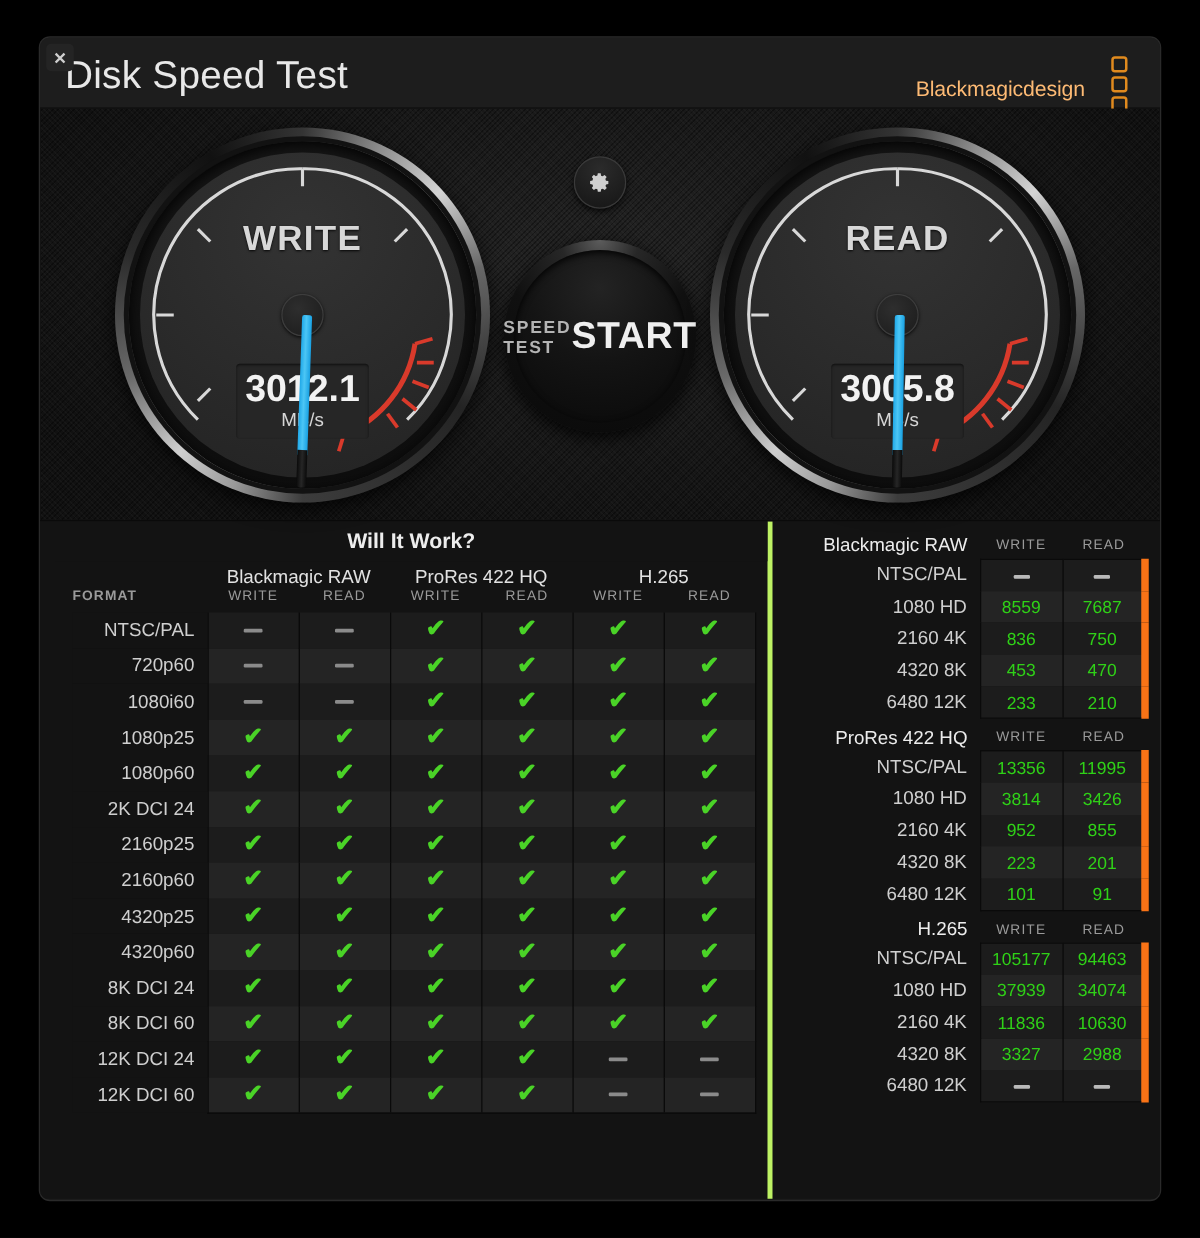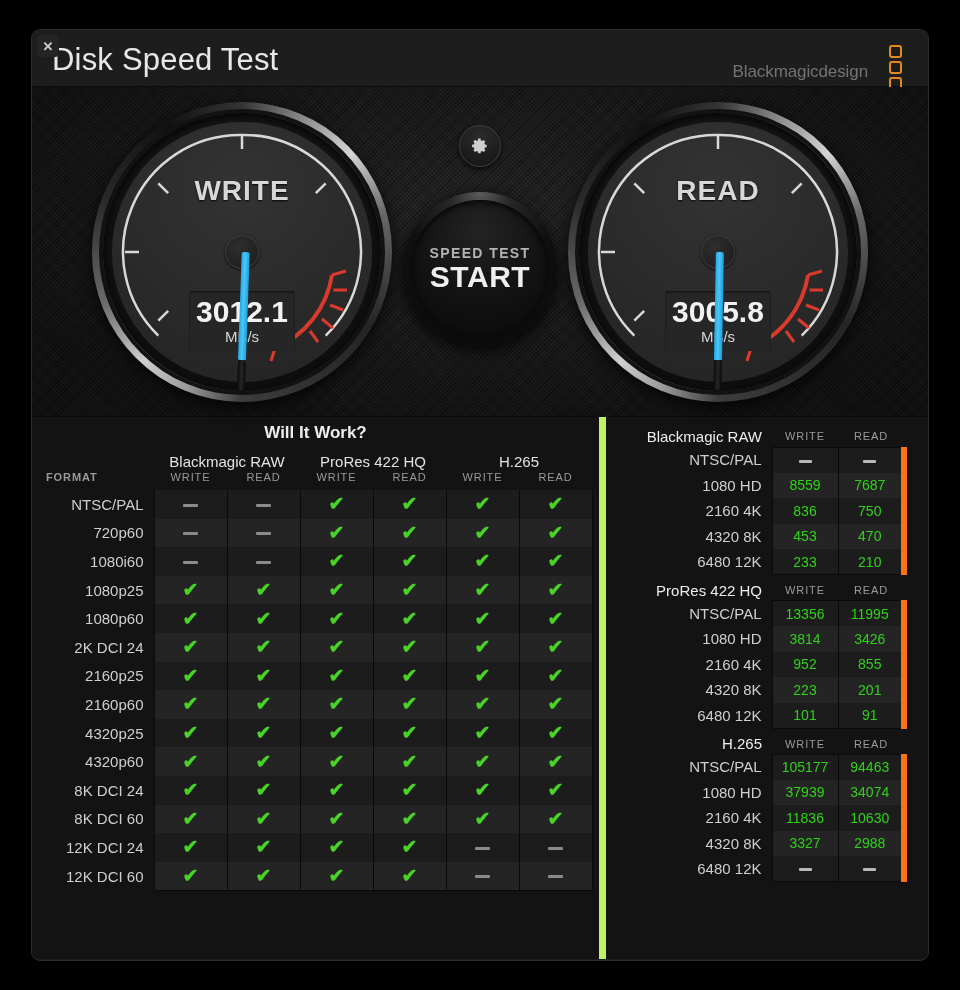--- a/index.html
+++ b/index.html
@@ -46,21 +46,21 @@
     left: 20px; top: 12px;
     font-size: 31px;
     font-weight: 300;
     color: #e8e8e8;
     letter-spacing: .2px;
   }
   #brand {
     position: absolute;
     right: 60px; top: 32px;
     font-size: 17px;
-    color: #737373;
+    color: #fdba74;
     letter-spacing: -.1px;
   }
   #brand-logo {
     position: absolute;
     right: 26px; top: 15px;
     display: flex; flex-direction: column; gap: 3px;
   }
   #brand-logo i {
     display: block;
     width: 13px; height: 13px;
@@ -197,42 +197,42 @@
       radial-gradient(circle at 50% 0%, #5c5c5c 0%, #272727 18%, #101010 46%, #0a0a0a 100%);
     box-shadow: 0 4px 14px rgba(0,0,0,.85);
     padding: 8px;
     cursor: pointer;
   }
   #start-inner {
     width: 100%; height: 100%;
     border-radius: 50%;
     background: radial-gradient(circle at 50% 22%, #232323 0%, #141414 45%, #090909 100%);
     box-shadow: inset 0 2px 6px rgba(0,0,0,.9);
-    display: flex; flex-direction: column;
+    display: flex; flex-direction: row;
     align-items: center; justify-content: center;
   }
   #start-sub {
     font-size: 14px; font-weight: bold;
     color: #b4b4b4;
     letter-spacing: 1.4px;
   }
   #start-main {
     font-size: 30px; font-weight: bold;
     color: #efefef;
     letter-spacing: .5px;
     margin-top: -1px;
   }
 
   
   #bottom {
     display: flex;
     height: 542px;
     background: #131313;
   }
-  #left-panel  { width: 574px; border-right: 7px solid #bef264; }
+  #left-panel  { width: 574px; border-right: 4px solid #bef264; margin-left: 12px; }
   #right-panel { flex: 1; }
 
   .panel-head {
     height: 32px;
     background: #131313;
     display: flex; align-items: center; justify-content: center;
     font-size: 17px; font-weight: bold;
     color: #ededed;
   }
 

